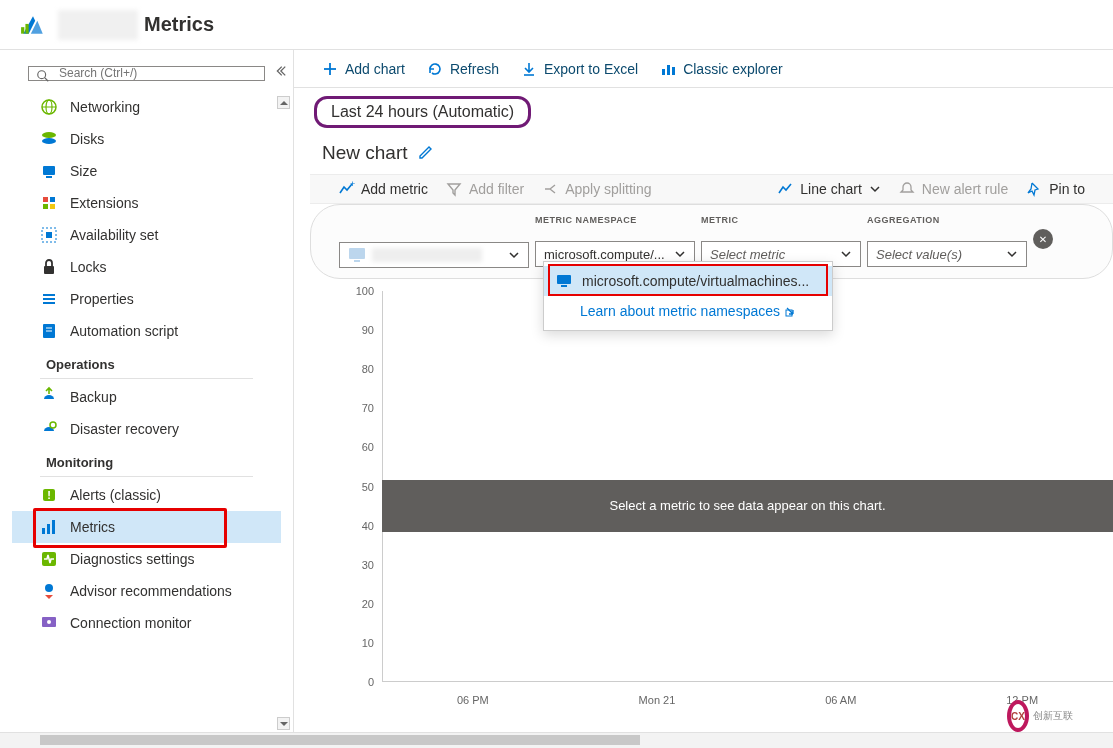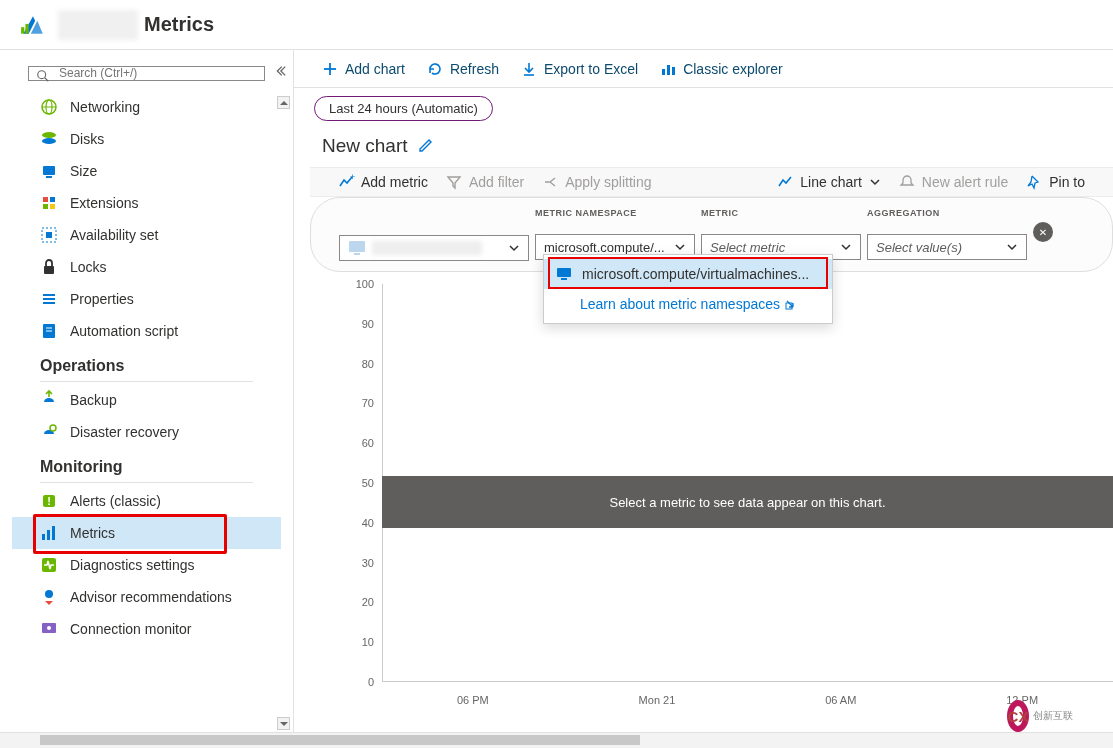--- a/index.html
+++ b/index.html
@@ -11,37 +11,37 @@
     .header .blurred { width: 80px; height: 30px; background: #f0f0f0; margin-right: 6px; filter: blur(2px); }
 
     .layout { display: flex; height: calc(100% - 66px); }
     .sidebar { width: 294px; border-right: 1px solid #e1e1e1; position: relative; overflow-y: auto; overflow-x: hidden; }
     .search-wrap { padding: 14px 28px 6px 28px; position: relative; }
     .search-input { width: 100%; height: 15px; border: 1px solid #8a8886; padding-left: 30px; font-size: 12px; }
     .search-icon-s { position: absolute; left: 36px; top: 19px; }
     .collapse-chevron { position: absolute; top: 14px; right: 6px; cursor: pointer; }
 
     .side-list { padding: 4px 12px; }
-    .section-header { padding: 10px 28px 4px 28px; font-size: 16px; font-weight: 600; color: #323130; }
+    .section-header { padding: 10px 28px 4px 28px; font-size: 13px; font-weight: 600; color: #323130; margin-left: 6px; }
     .section-divider { border-top: 1px solid #e1e1e1; margin: 2px 28px; }
     .side-item { display: flex; align-items: center; padding: 7px 0 7px 28px; cursor: pointer; gap: 12px; position: relative; }
     .side-item.active { background: #d0e7f8; }
     .side-item .icon { width: 18px; height: 18px; flex: 0 0 18px; display:flex; align-items:center; justify-content:center; }
     .highlight-red { position: absolute; border: 3px solid #e60000; pointer-events: none; border-radius:2px; }
     .side-highlight { left: 21px; top: 0; width: 194px; height: 40px; top:-3px; }
 
     .scroll-arrow { position: absolute; right: 3px; width: 13px; height: 13px; background: #f3f3f3; border:1px solid #ccc; display:flex; align-items:center; justify-content:center; }
 
     .main { flex: 1; display: flex; flex-direction: column; }
     .toolbar { height: 38px; display: flex; align-items: center; padding: 0 28px; gap: 22px; border-bottom: 1px solid #e1e1e1; }
     .toolbar .tb-btn { display: flex; align-items: center; gap: 7px; cursor: pointer; color: #0c4a6e; }
     .toolbar svg { flex-shrink:0; }
 
     .timerange-row { padding: 8px 20px; }
-    .timerange-pill { display: inline-block; border: 1px solid #701a75; border-radius: 13px; padding: 4px 14px; font-size: 13px; cursor: pointer; }
+    .timerange-pill { display: inline-block; border: 3px solid #701a75; border-radius: 13px; padding: 4px 14px; font-size: 16px; cursor: pointer; }
 
     .chart-title-row { padding: 6px 28px 10px; display: flex; align-items: center; gap: 10px; }
     .chart-title { font-size: 19px; }
     .edit-pen { cursor: pointer; color: #0078d4; }
 
     .chart-toolbar { background: #f8f8f8; border-top:1px solid #ececec; border-bottom:1px solid #ececec; display:flex; align-items:center; padding:6px 28px; gap:18px; margin-left:16px; }
     .chart-toolbar .btn { display:flex; align-items:center; gap:7px; cursor:pointer; }
     .chart-toolbar .disabled { color:#a19f9d; cursor:default; }
     .chart-toolbar .spacer { flex:1; }
 
@@ -67,21 +67,21 @@
     .y-tick { position:absolute; right:4px; font-size:11px; color:#666; transform:translateY(-50%); }
     .plot { position:absolute; left:72px; right:0; top:12px; bottom:50px; border-left:1px solid #ccc; border-bottom:1px solid #ccc; }
     .x-labels { position:absolute; left:72px; right:0; bottom:26px; display:flex; justify-content:space-around; font-size:11px; color:#666; }
     .banner { position:absolute; left:72px; right:0; top:50%; transform:translateY(-50%); height:52px; background:#605e5c; color:#fff; display:flex; align-items:center; justify-content:center; font-size:13px; }
 
     .bscroll { position:absolute; left:0; right:0; bottom:0; height:16px; display:flex; }
     .bscroll .track { flex:1; background:#f3f3f3; border-top:1px solid #e1e1e1; }
     .bscroll .thumb { position:absolute; left:40px; width:600px; height:10px; top:3px; background:#c8c8c8; }
 
     .watermark { position:absolute; right:6px; bottom:18px; width:100px; height:28px; display:flex; align-items:center; gap:4px; font-size:10px; color:#888; }
-    .watermark .wm-logo { width:22px; height:32px; border:6px solid #be185d; border-radius:50%; color:#b0413e; font-weight:bold; font-size:15px; display:flex; align-items:center; justify-content:center; }
+    .watermark .wm-logo { width:22px; height:32px; border:4px solid #be185d; border-radius:50%; color:#b0413e; font-weight:bold; font-size:10px; display:flex; align-items:center; justify-content:center; }
 
     svg { overflow: visible; }
   </style>
 </head>
 <body>
 
 <div class="header">
   <svg class="logo" viewBox="0 0 24 24">
       <path d="M3 20 L12 4 L14 8 L8 20 Z" fill="#0078d4"></path>
       <path d="M10 20 L16 8 L21 20 Z" fill="#50a0e0"></path>

